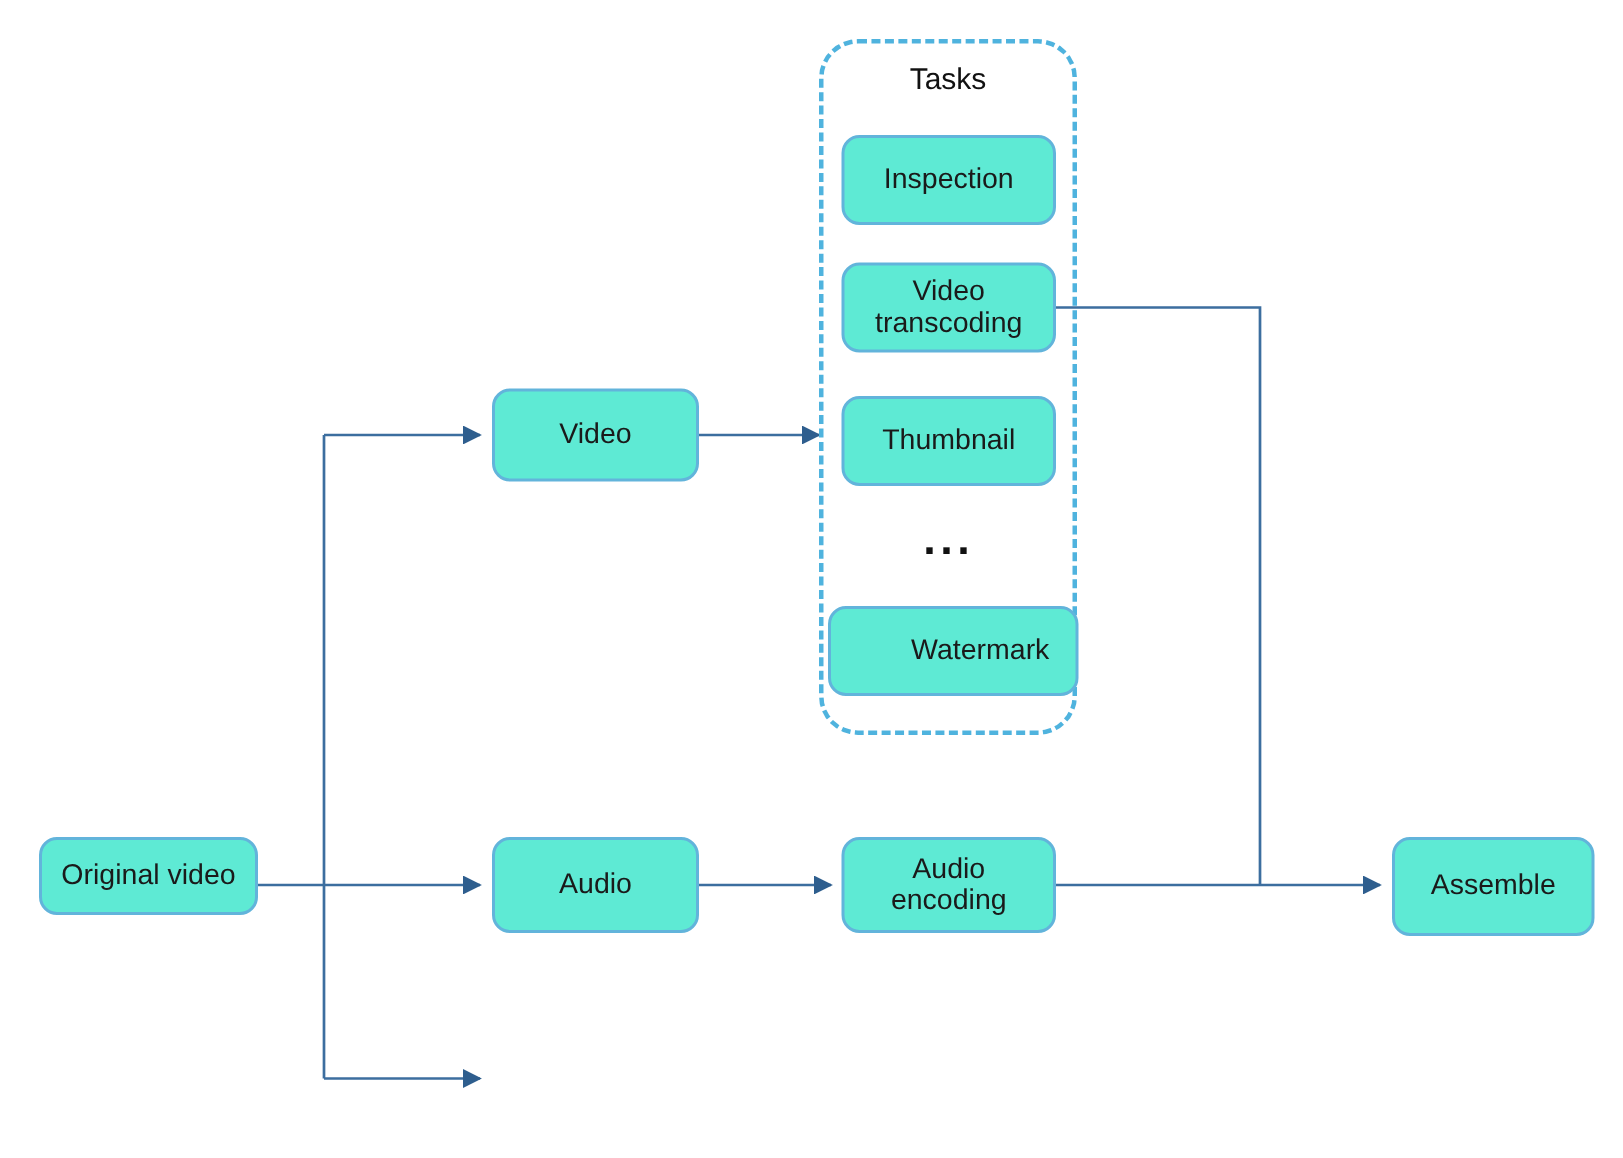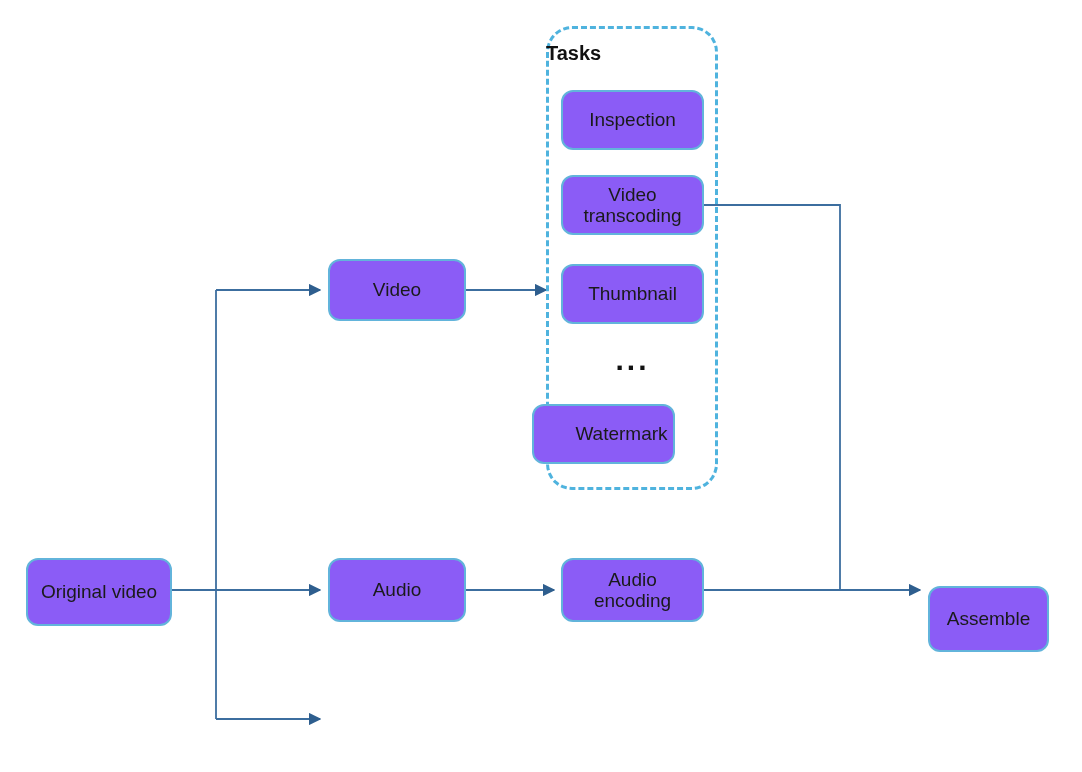--- a/index.html
+++ b/index.html
@@ -24,44 +24,44 @@
     top: 0;
     width: 1082px;
     height: 772px;
     pointer-events: none;
   }
   .node {
     position: absolute;
     box-sizing: border-box;
     border: 2.5px solid #62B4DB;
     border-radius: 12px;
-    background: #8b5cf6;
+    background: #5eead4;
     display: flex;
     align-items: center;
     justify-content: center;
     text-align: center;
     color: #1a1a1a;
     font-size: 19px;
     line-height: 1.12;
     font-family: "Liberation Sans", sans-serif;
     white-space: pre-line;
   }
   .group-box {
     position: absolute;
     box-sizing: border-box;
     border: 3px dashed #4FB3DE;
     border-radius: 26px;
     background: transparent;
   }
   .group-title {
     position: absolute;
     font-size: 20px;
-    font-weight: bold;
+    font-weight: normal;
     color: #111111;
-    text-align: left;
+    text-align: center;
     font-family: "Liberation Sans", sans-serif;
   }
   .ellipsis {
     position: absolute;
     font-size: 30px;
     font-weight: bold;
     letter-spacing: 3px;
     color: #111111;
     text-align: center;
     font-family: "Liberation Sans", sans-serif;
@@ -108,27 +108,27 @@
 
   <div class="node" style="left:561px; top:90px; width:143px; height:60px;">Inspection</div>
 
   <div class="node" style="left:561px; top:175px; width:143px; height:60px;">Video
 transcoding</div>
 
   <div class="node" style="left:561px; top:264px; width:143px; height:60px;">Thumbnail</div>
 
   <div class="ellipsis" style="left:561px; top:345px; width:143px;">...</div>
 
-  <div class="node" style="left:532px; top:404px; width:143px; height:60px;padding-left:36px;">Watermark</div>
+  <div class="node" style="left:552px; top:404px; width:167px; height:60px;padding-left:36px;">Watermark</div>
 
-  <div class="node" style="left:26px; top:558px; width:146px; height:68px;">Original video</div>
+  <div class="node" style="left:26px; top:558px; width:146px; height:52px;">Original video</div>
 
   <div class="node" style="left:328px; top:259px; width:138px; height:62px;">Video</div>
 
   <div class="node" style="left:328px; top:558px; width:138px; height:64px;">Audio</div>
 
 
   <div class="node" style="left:561px; top:558px; width:143px; height:64px;">Audio
 encoding</div>
 
-  <div class="node" style="left:928px; top:586px; width:121px; height:66px;">Assemble</div>
+  <div class="node" style="left:928px; top:558px; width:135px; height:66px;">Assemble</div>
 
 </div>
 
 </body></html>

